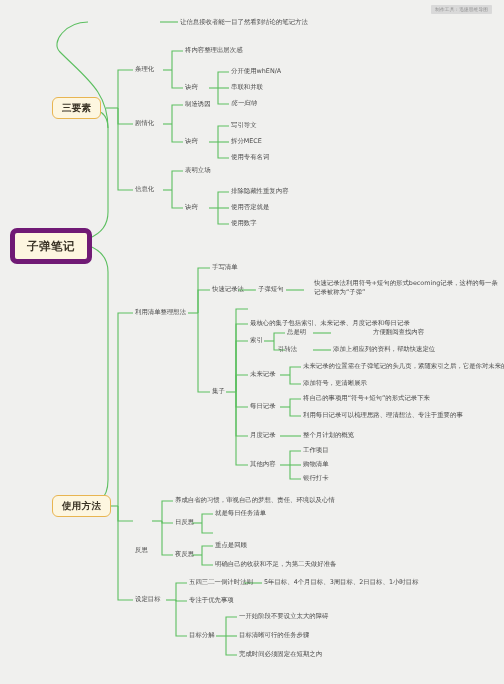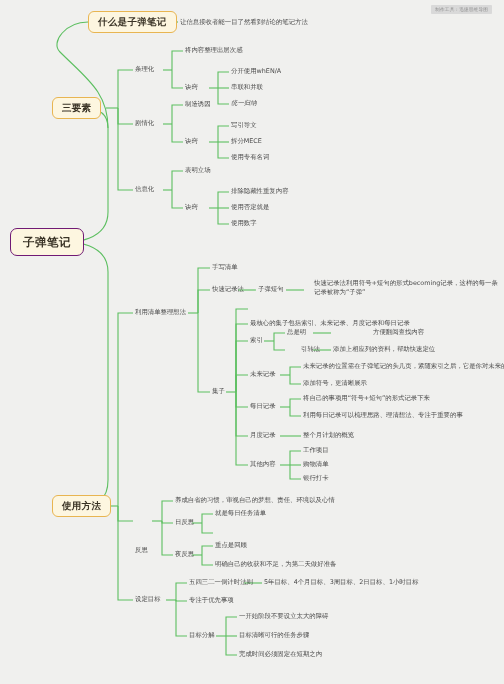--- a/index.html
+++ b/index.html
@@ -29,21 +29,21 @@
   }
   .node {
     position: absolute;
     white-space: nowrap;
     box-sizing: border-box;
     line-height: 1.25;
   }
   
   .n-root {
     background: #fdf6e0;
-    border: 1px solid #701a75;
+    border: 5px solid #701a75;
     border-radius: 7px;
     color: #3a3326;
     font-size: 11.5px;
     font-weight: bold;
     letter-spacing: 0.5px;
     padding: 6px 12px;
   }
   
   .n-l1 {
     background: #fdf6e0;
@@ -193,21 +193,20 @@
 
       <path d="M216 636 L226 636"></path>
       <path d="M226 636 L226 617 L237 617"></path>
       <path d="M226 636 L226 636 L237 636"></path>
       <path d="M226 636 L226 655 L237 655"></path>
     </g>
   </svg>
 
   <div class="node n-root" style="left:10px; top:228px;">子弹笔记</div>
 
-  <div class="node n-l1" style="left:88px; top:11px;">什么是子弹笔记</div>
   <div class="node n-l1" style="left:52px; top:97px;">三要素</div>
   <div class="node n-l1" style="left:52px; top:495px;">使用方法</div>
 
   <div class="node n-txt" style="left:178px; top:17px;">让信息接收者能一目了然看到结论的笔记方法</div>
 
   <div class="node n-txt" style="left:133px; top:64px;">条理化</div>
   <div class="node n-txt" style="left:183px; top:45px;">将内容整理出层次感</div>
   <div class="node n-txt" style="left:183px; top:82px;">诀窍</div>
   <div class="node n-txt" style="left:229px; top:66px;">分开使用whEN/A</div>
   <div class="node n-txt" style="left:229px; top:82px;">串联和并联</div>
@@ -232,21 +231,21 @@
   <div class="node n-txt" style="left:210px; top:284px;">快速记录法</div>
   <div class="node n-txt" style="left:256px; top:284px;">子弹短句</div>
   <div class="node n-txt two-line" style="left:312px; top:278px; width:188px;">快速记录法利用符号+短句的形式becoming记录，这样的每一条记录被称为“子弹”</div>
 
   <div class="node n-txt" style="left:210px; top:386px;">集子</div>
   <div class="node n-txt" style="left:248px; top:318px;">最核心的集子包括索引、未来记录、月度记录和每日记录</div>
 
   <div class="node n-txt" style="left:248px; top:335px;">索引</div>
   <div class="node n-txt" style="left:285px; top:327px;">总是明</div>
   <div class="node n-txt" style="left:331px; top:327px;margin-left:40px;">方便翻阅查找内容</div>
-  <div class="node n-txt" style="left:299px; top:344px;">引转法</div>
+  <div class="node n-txt" style="left:276px; top:344px;">引转法</div>
   <div class="node n-txt" style="left:331px; top:344px;">添加上相应列的资料，帮助快速定位</div>
 
   <div class="node n-txt" style="left:248px; top:369px;">未来记录</div>
   <div class="node n-txt" style="left:301px; top:361px;">未来记录的位置需在子弹笔记的头几页，紧随索引之后，它是你对未来的计划</div>
   <div class="node n-txt" style="left:301px; top:378px;">添加符号，更清晰展示</div>
 
   <div class="node n-txt" style="left:248px; top:401px;">每日记录</div>
   <div class="node n-txt" style="left:301px; top:393px;">将自己的事项用“符号+短句”的形式记录下来</div>
   <div class="node n-txt" style="left:301px; top:410px;">利用每日记录可以梳理思路、理清想法、专注于重要的事</div>
 

